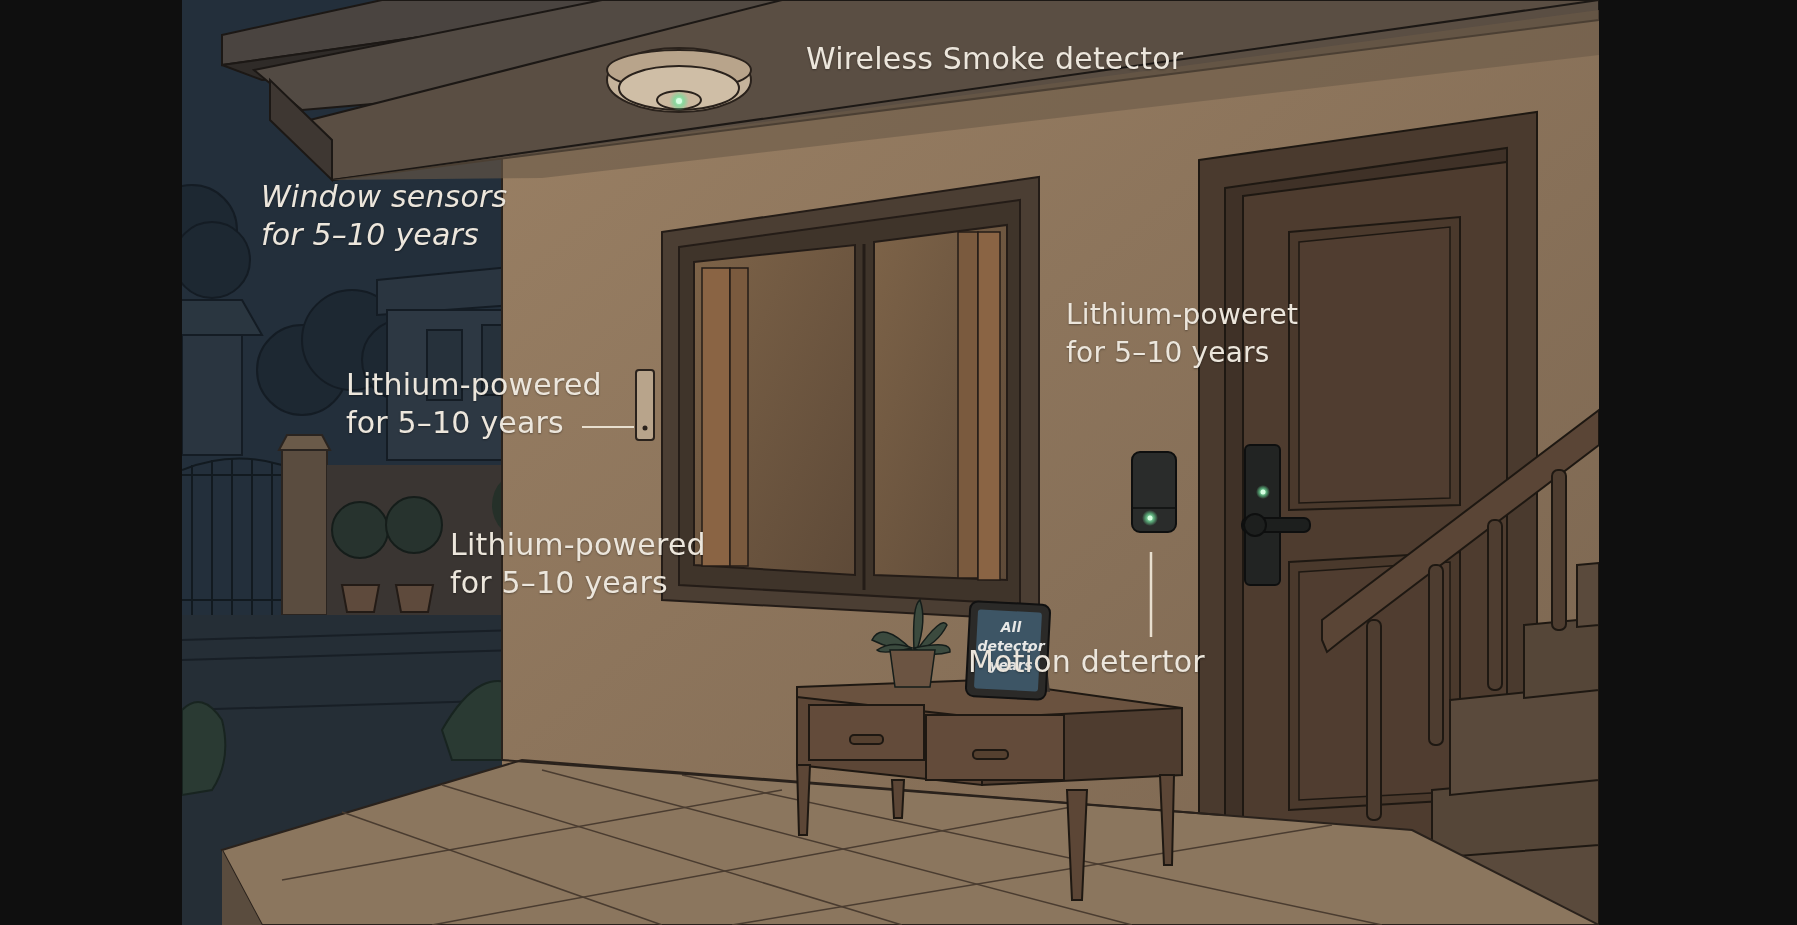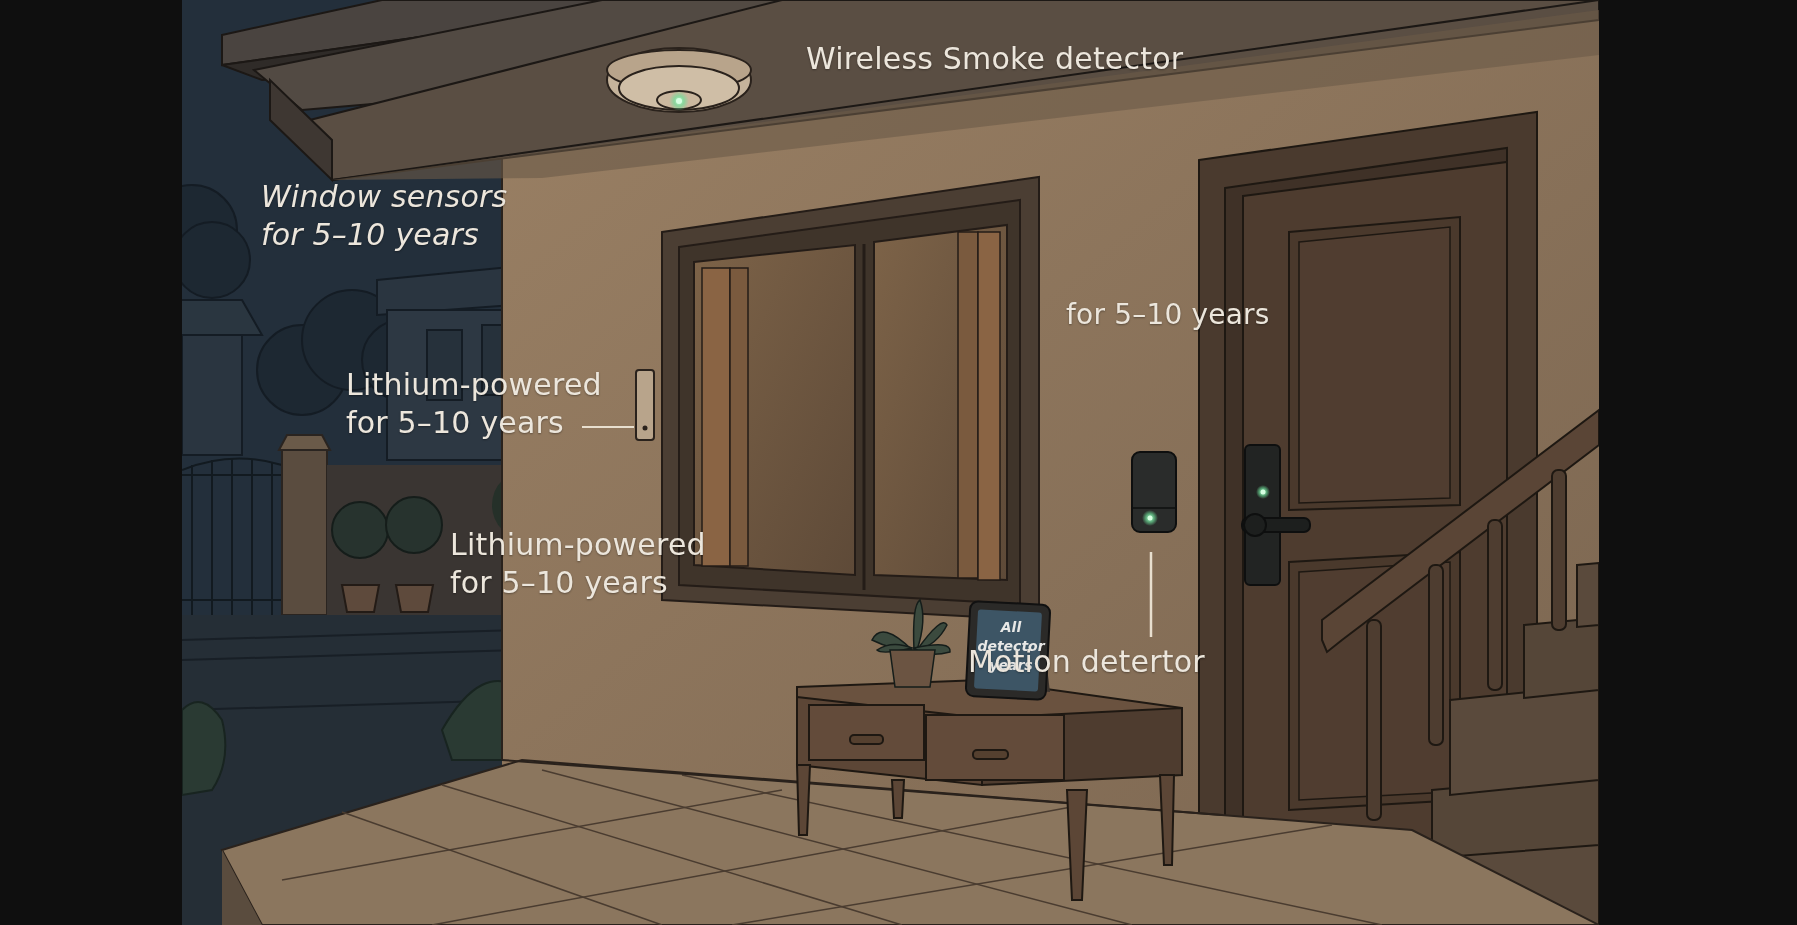--- a/index.html
+++ b/index.html
@@ -230,19 +230,20 @@
     <span>Lithium-powered</span>
     <span>for 5–10 years</span>
   </div>
 
   <div class="label" style="left:268px; top:526px;">
     <span>Lithium-powered</span>
     <span>for 5–10 years</span>
   </div>
 
   <div class="label" style="left:884px; top:296px;">
+    <span style="font-size:28px;">Lithium-poweret</span>
     <span style="font-size:28px;">for 5–10 years</span>
   </div>
 
   <div class="label" style="left:786px; top:643px;">
     <span>Motion detertor</span>
   </div>
 </div>
 
 </body></html>

